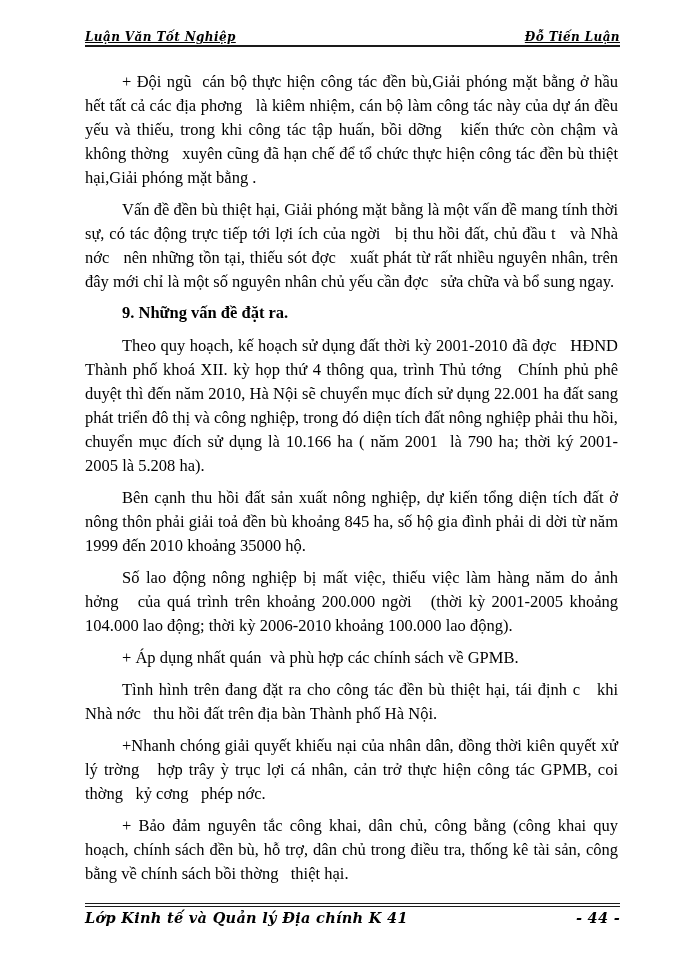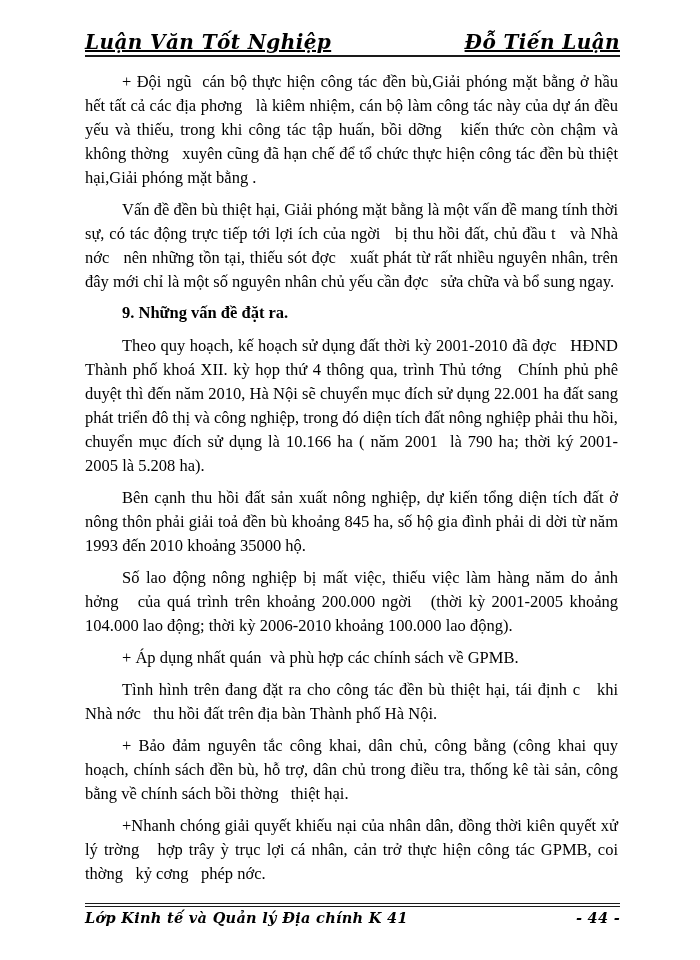--- a/index.html
+++ b/index.html
@@ -21,21 +21,21 @@
     position: absolute;
     top: 30px;
     left: 85px;
     right: 80px;
     display: flex;
     justify-content: space-between;
     align-items: flex-end;
     font-family: "DejaVu Serif", serif;
     font-style: italic;
     font-weight: bold;
-    font-size: 20px;
+    font-size: 12px;
     letter-spacing: 0.4px;
     border-bottom: 2px solid #1a1a1a;
     padding-bottom: 1px;
   }
   .header .hdr-left { text-decoration: underline; }
   .header .hdr-right { text-decoration: underline; }
   .content {
     position: absolute;
     top: 62px;
     left: 85px;
@@ -79,26 +79,26 @@
   <div class="header">
     <span class="hdr-left">Luận Văn Tốt Nghiệp</span>
     <span class="hdr-right">Đỗ Tiến Luận</span>
   </div>
 
   <div class="content">
     <p class="para">+ Đội ngũ  cán bộ thực hiện công tác đền bù,Giải phóng mặt bằng ở hầu hết tất cả các địa phơng   là kiêm nhiệm, cán bộ làm công tác này của dự án đều yếu và thiếu, trong khi công tác tập huấn, bồi dỡng   kiến thức còn chậm và không thờng   xuyên cũng đã hạn chế để tổ chức thực hiện công tác đền bù thiệt hại,Giải phóng mặt bằng .</p>
     <p class="para">Vấn đề đền bù thiệt hại, Giải phóng mặt bằng là một vấn đề mang tính thời sự, có tác động trực tiếp tới lợi ích của ngời   bị thu hồi đất, chủ đầu t   và Nhà nớc   nên những tồn tại, thiếu sót đợc   xuất phát từ rất nhiều nguyên nhân, trên đây mới chỉ là một số nguyên nhân chủ yếu cần đợc   sửa chữa và bổ sung ngay.</p>
     <p class="para heading">9. Những vấn đề đặt ra.</p>
     <p class="para">Theo quy hoạch, kế hoạch sử dụng đất thời kỳ 2001-2010 đã đợc   HĐND Thành phố khoá XII. kỳ họp thứ 4 thông qua, trình Thủ tớng   Chính phủ phê duyệt thì đến năm 2010, Hà Nội sẽ chuyển mục đích sử dụng 22.001 ha đất sang phát triển đô thị và công nghiệp, trong đó diện tích đất nông nghiệp phải thu hồi, chuyển mục đích sử dụng là 10.166 ha ( năm 2001  là 790 ha; thời ký 2001-2005 là 5.208 ha).</p>
-    <p class="para">Bên cạnh thu hồi đất sản xuất nông nghiệp, dự kiến tổng diện tích đất ở nông thôn phải giải toả đền bù khoảng 845 ha, số hộ gia đình phải di dời từ năm 1993 đến 2010 khoảng 35000 hộ.</p>
+    <p class="para">Bên cạnh thu hồi đất sản xuất nông nghiệp, dự kiến tổng diện tích đất ở nông thôn phải giải toả đền bù khoảng 845 ha, số hộ gia đình phải di dời từ năm 1999 đến 2010 khoảng 35000 hộ.</p>
     <p class="para">Số lao động nông nghiệp bị mất việc, thiếu việc làm hàng năm do ảnh hởng   của quá trình trên khoảng 200.000 ngời   (thời kỳ 2001-2005 khoảng 104.000 lao động; thời kỳ 2006-2010 khoảng 100.000 lao động).</p>
     <p class="para">+ Áp dụng nhất quán  và phù hợp các chính sách về GPMB.</p>
     <p class="para">Tình hình trên đang đặt ra cho công tác đền bù thiệt hại, tái định c   khi Nhà nớc   thu hồi đất trên địa bàn Thành phố Hà Nội.</p>
+    <p class="para">+Nhanh chóng giải quyết khiếu nại của nhân dân, đồng thời kiên quyết xử lý trờng   hợp trây ỳ trục lợi cá nhân, cản trở thực hiện công tác GPMB, coi thờng   kỷ cơng   phép nớc.</p>
     <p class="para">+ Bảo đảm nguyên tắc công khai, dân chủ, công bằng (công khai quy hoạch, chính sách đền bù, hỗ trợ, dân chủ trong điều tra, thống kê tài sản, công bằng về chính sách bồi thờng   thiệt hại.</p>
-    <p class="para">+Nhanh chóng giải quyết khiếu nại của nhân dân, đồng thời kiên quyết xử lý trờng   hợp trây ỳ trục lợi cá nhân, cản trở thực hiện công tác GPMB, coi thờng   kỷ cơng   phép nớc.</p>
   </div>
 
   <div class="footer">
     <span>Lớp Kinh tế và Quản lý Địa chính K 41</span>
     <span>- 44 -</span>
   </div>
 
 </div>
 
 </body></html>

